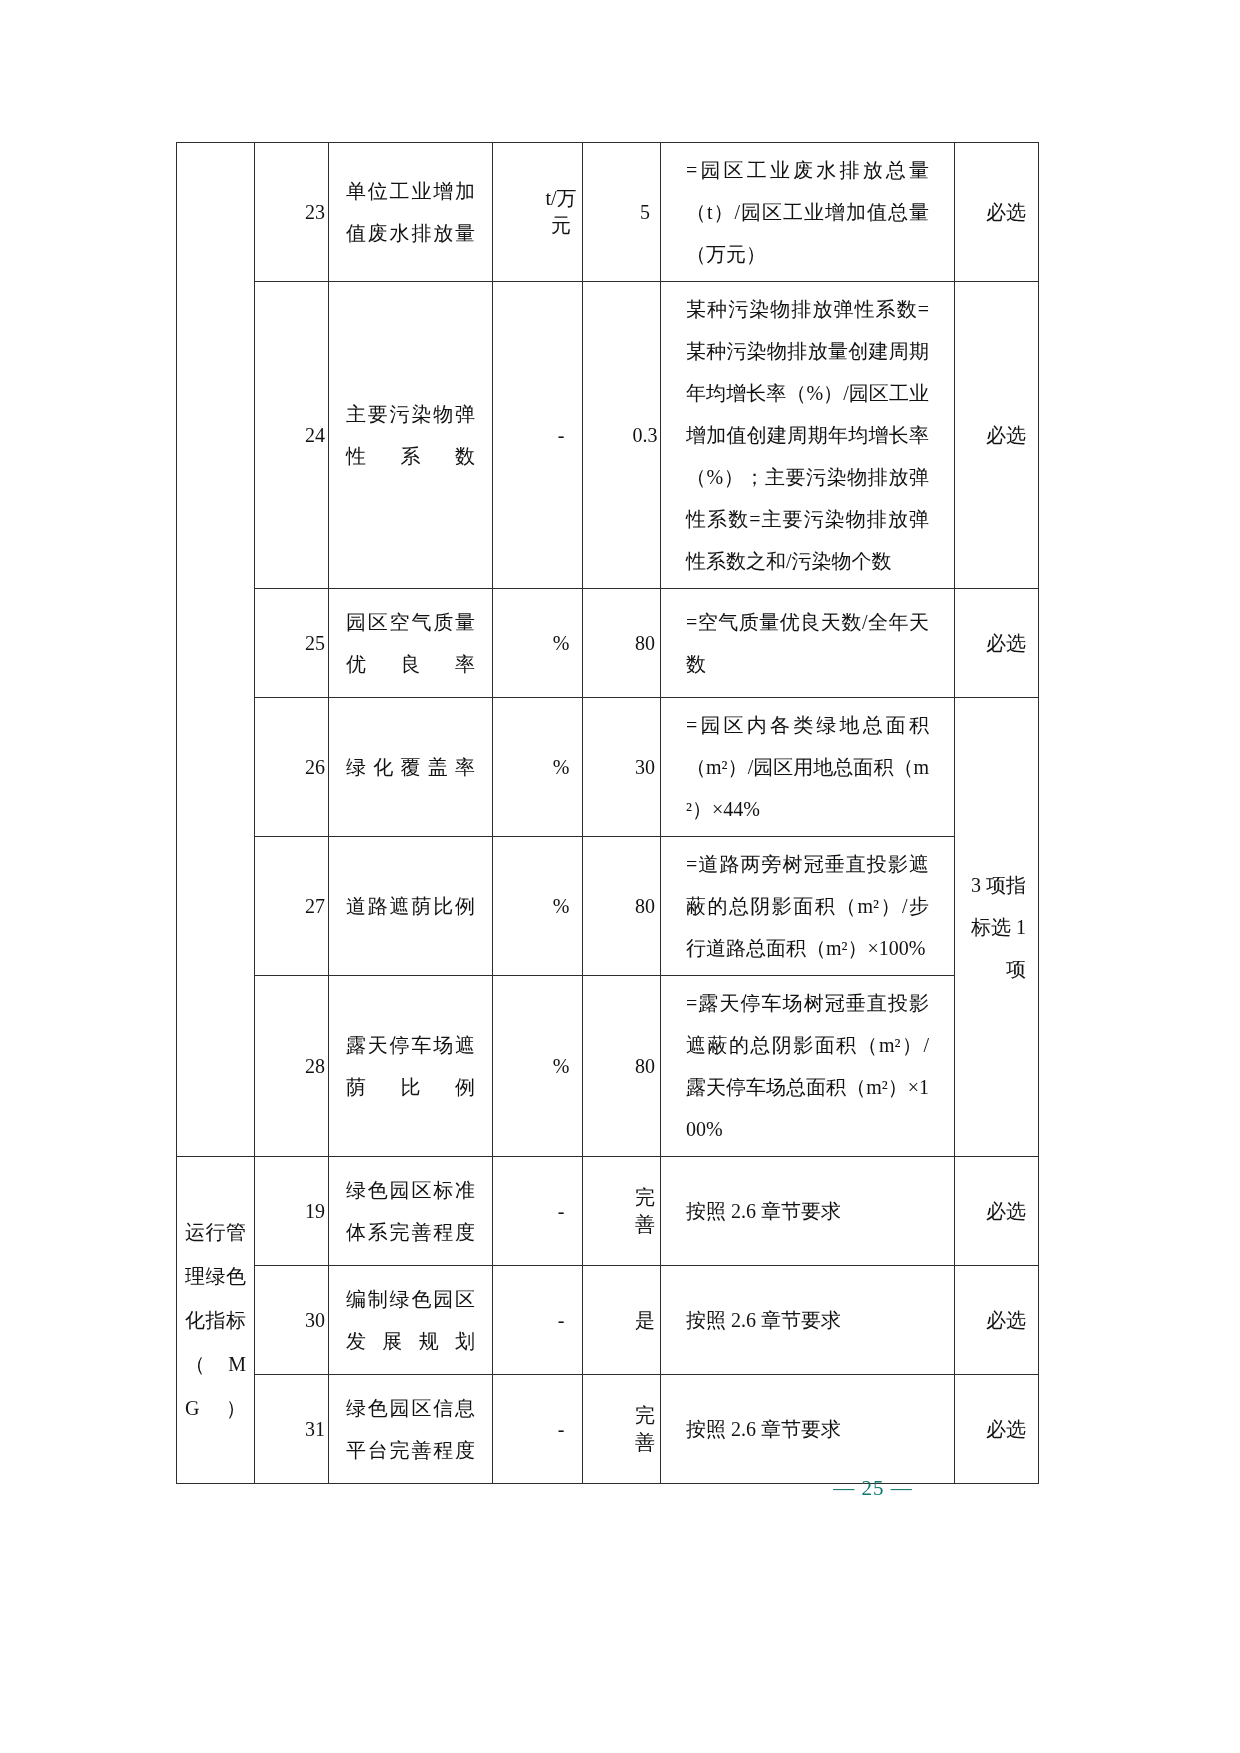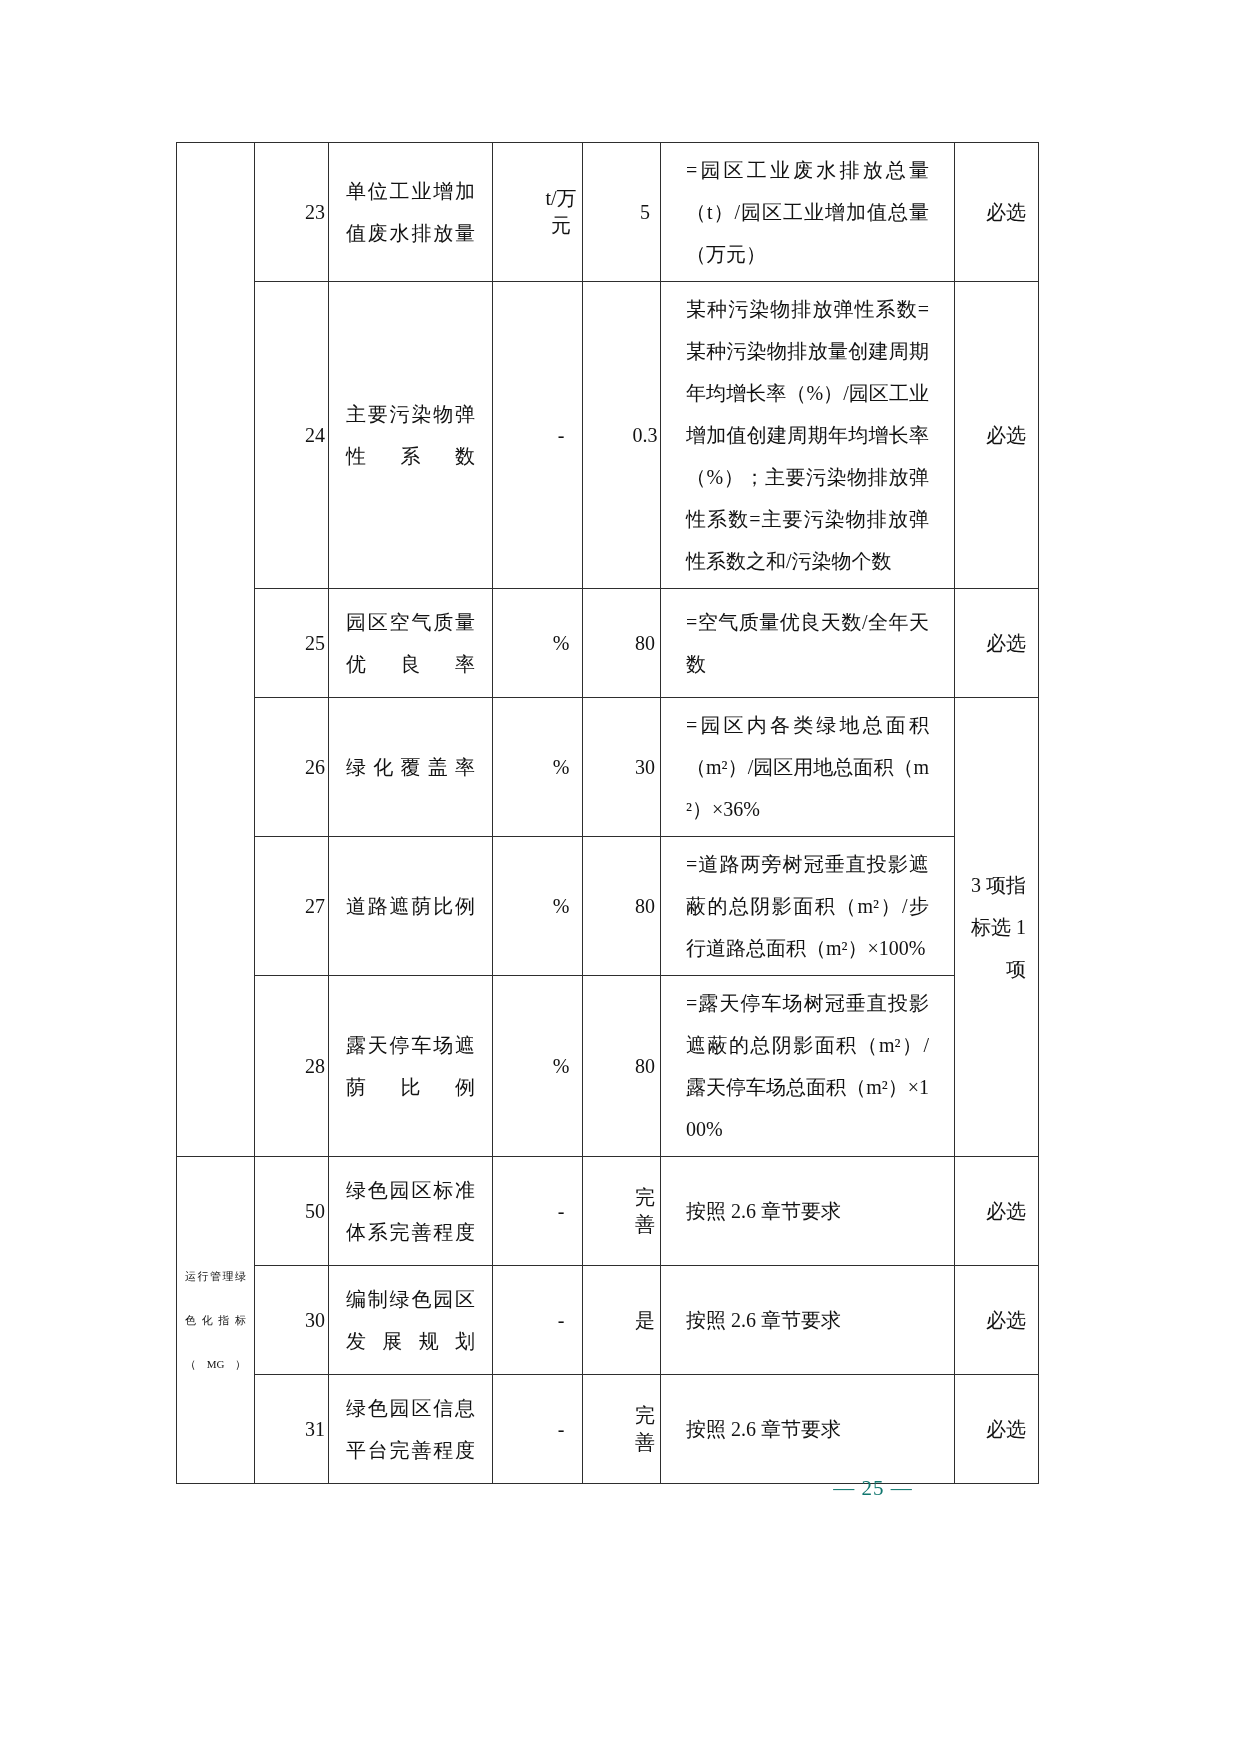--- a/index.html
+++ b/index.html
@@ -21,21 +21,21 @@
   }
   td {
     border: 1.5px solid #2e2e2e;
     font-size: 20px;
     vertical-align: middle;
     overflow: hidden;
     padding-left: 47px;
   }
   
   td.cat {
-    font-size: 11px;
+    font-size: 20px;
     line-height: 44px;
     padding: 0 8px;
     text-align: justify;
     text-align-last: justify;
     word-break: break-all;
   }
   td.num {
     text-align: center;
   }
   td.name {
@@ -117,40 +117,40 @@
       <td class="unit">%</td>
       <td class="val">80</td>
       <td class="formula">=空气质量优良天数/全年天数</td>
       <td class="req">必选</td>
     </tr>
     <tr class="r26">
       <td class="num">26</td>
       <td class="name">绿化覆盖率</td>
       <td class="unit">%</td>
       <td class="val">30</td>
-      <td class="formula">=园区内各类绿地总面积（m²）/园区用地总面积（m²）×36%</td>
+      <td class="formula">=园区内各类绿地总面积（m²）/园区用地总面积（m²）×44%</td>
       <td class="req" rowspan="3">3 项指标选 1 项</td>
     </tr>
     <tr class="r27">
       <td class="num">27</td>
       <td class="name">道路遮荫比例</td>
       <td class="unit">%</td>
       <td class="val">80</td>
       <td class="formula">=道路两旁树冠垂直投影遮蔽的总阴影面积（m²）/步行道路总面积（m²）×100%</td>
     </tr>
     <tr class="r28">
       <td class="num">28</td>
       <td class="name">露天停车场遮荫比例</td>
       <td class="unit">%</td>
       <td class="val">80</td>
       <td class="formula">=露天停车场树冠垂直投影遮蔽的总阴影面积（m²）/露天停车场总面积（m²）×100%</td>
     </tr>
     <tr class="r29">
       <td class="cat" rowspan="3">运行管理绿色化指标（MG）</td>
-      <td class="num">50</td>
+      <td class="num">19</td>
       <td class="name">绿色园区标准体系完善程度</td>
       <td class="unit">-</td>
       <td class="val">完善</td>
       <td class="formula">按照 2.6 章节要求</td>
       <td class="req">必选</td>
     </tr>
     <tr class="r30">
       <td class="num">30</td>
       <td class="name">编制绿色园区发展规划</td>
       <td class="unit">-</td>

